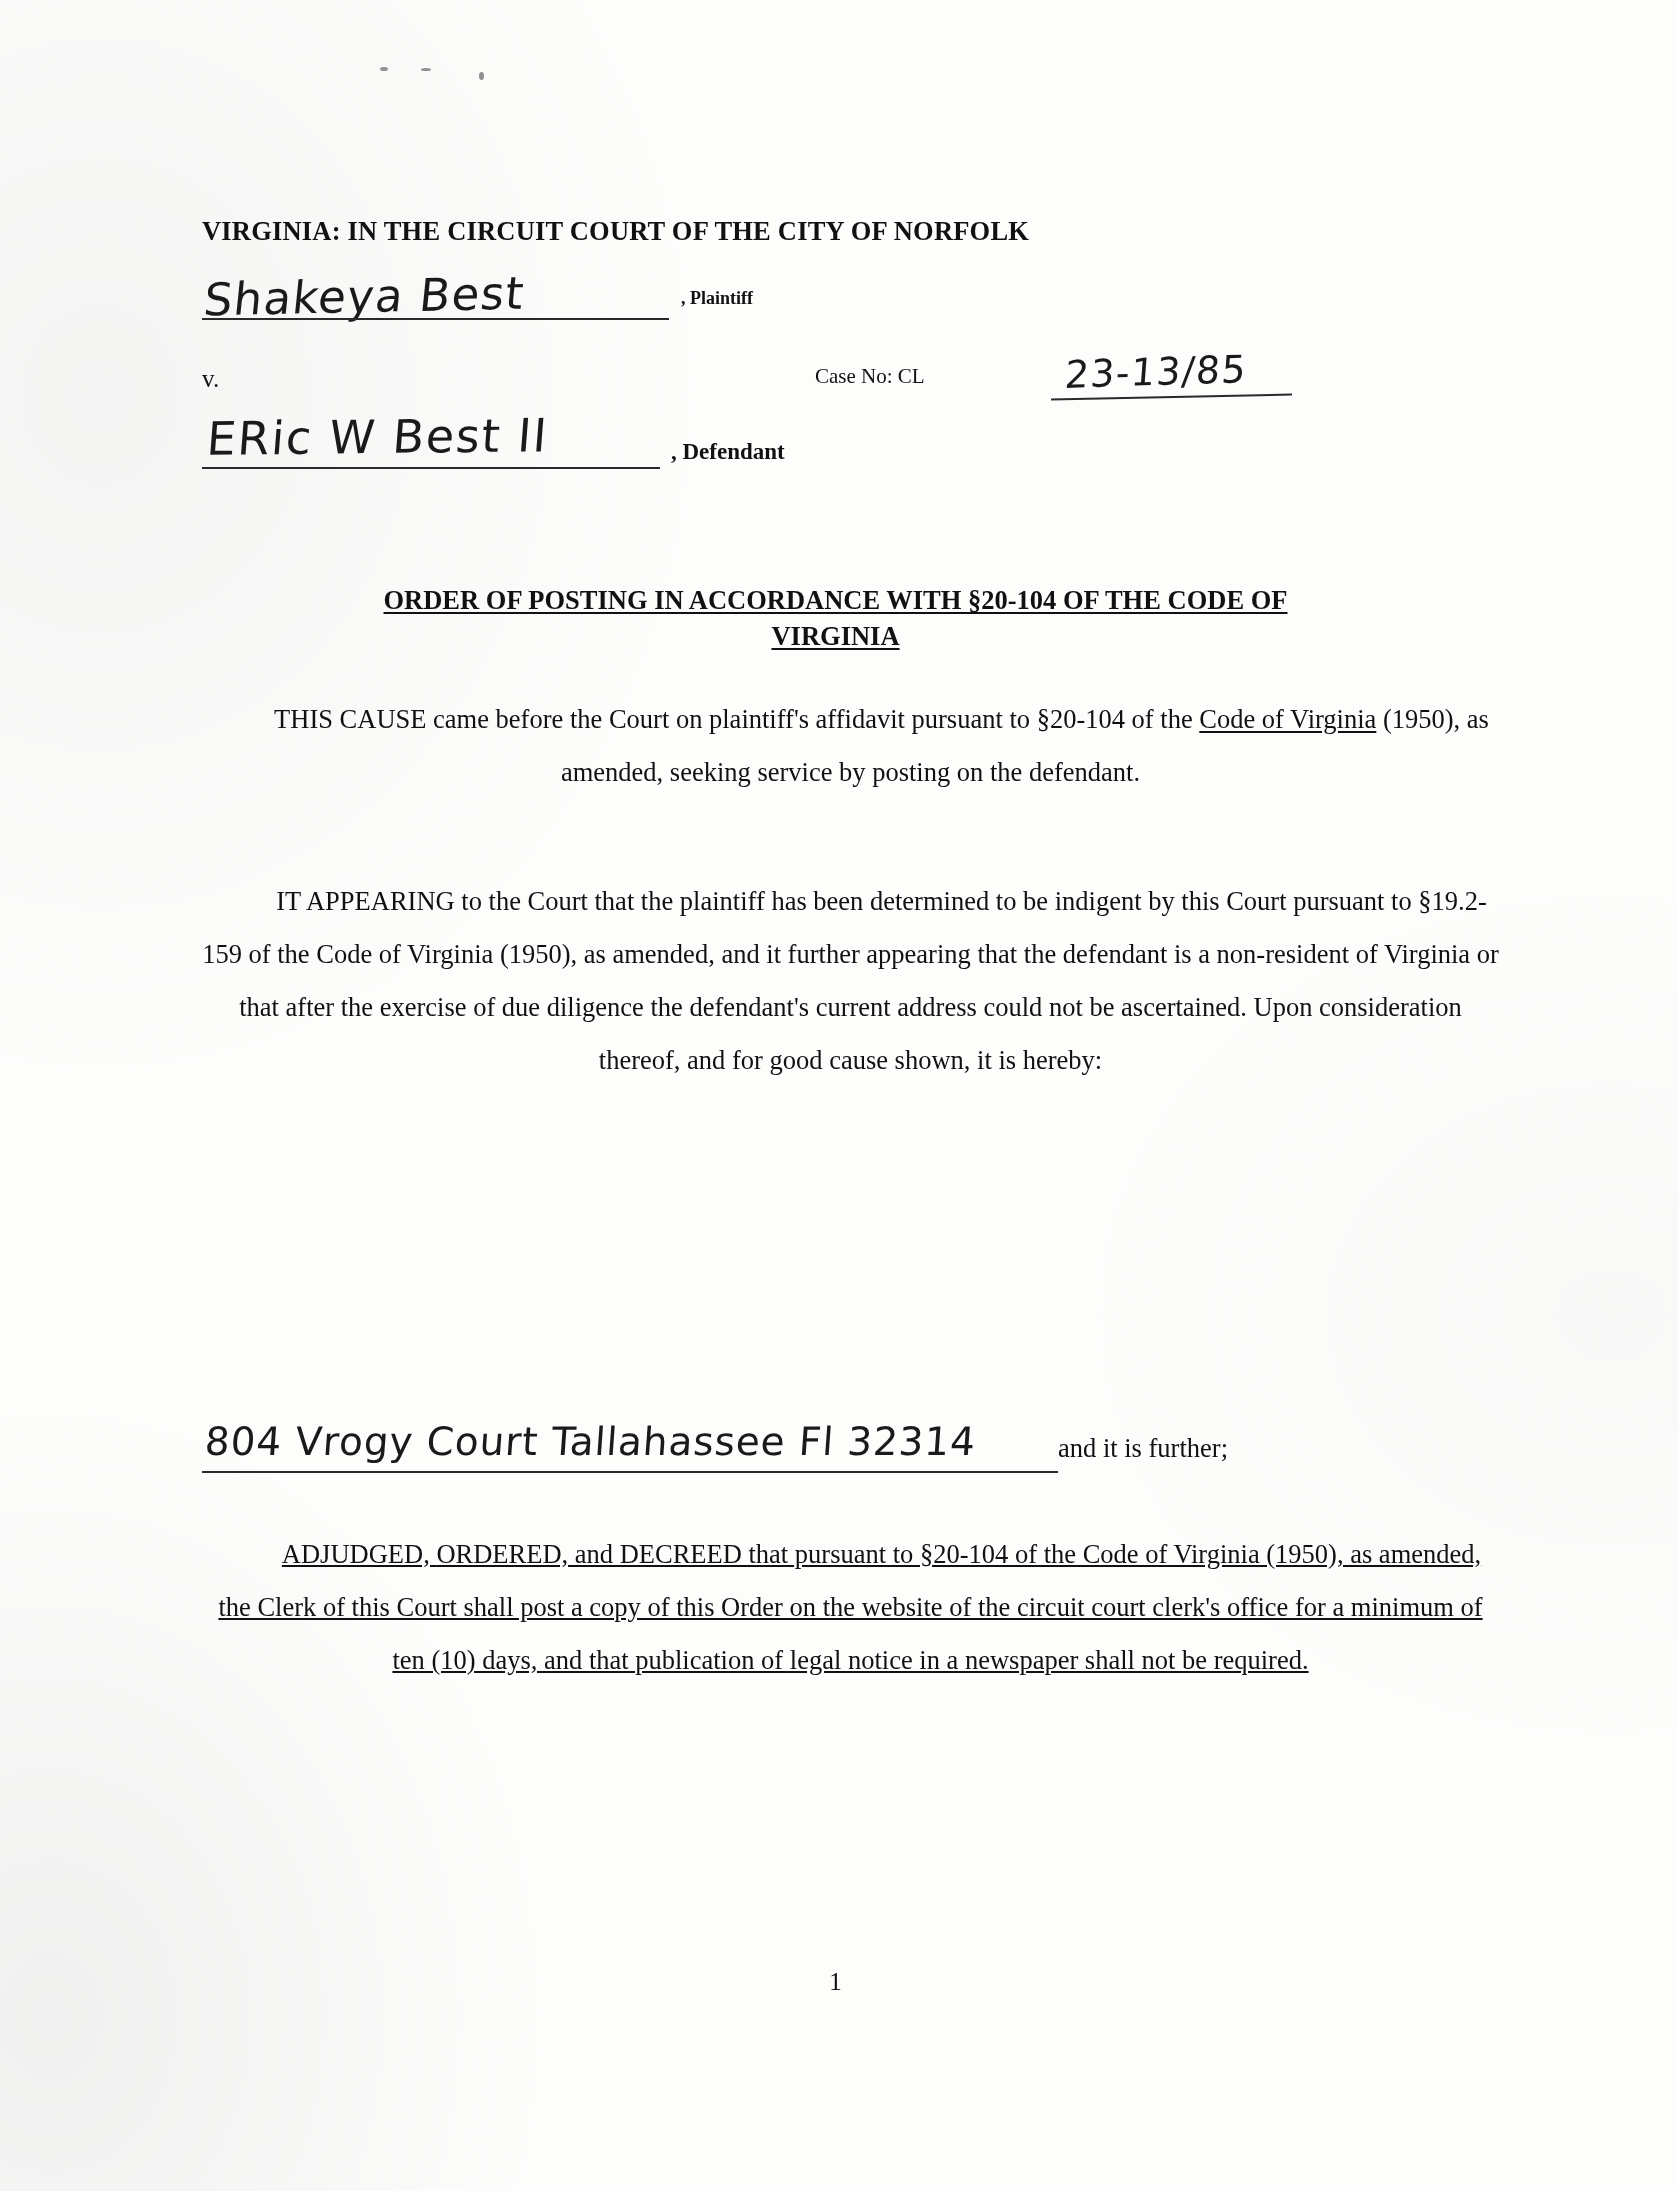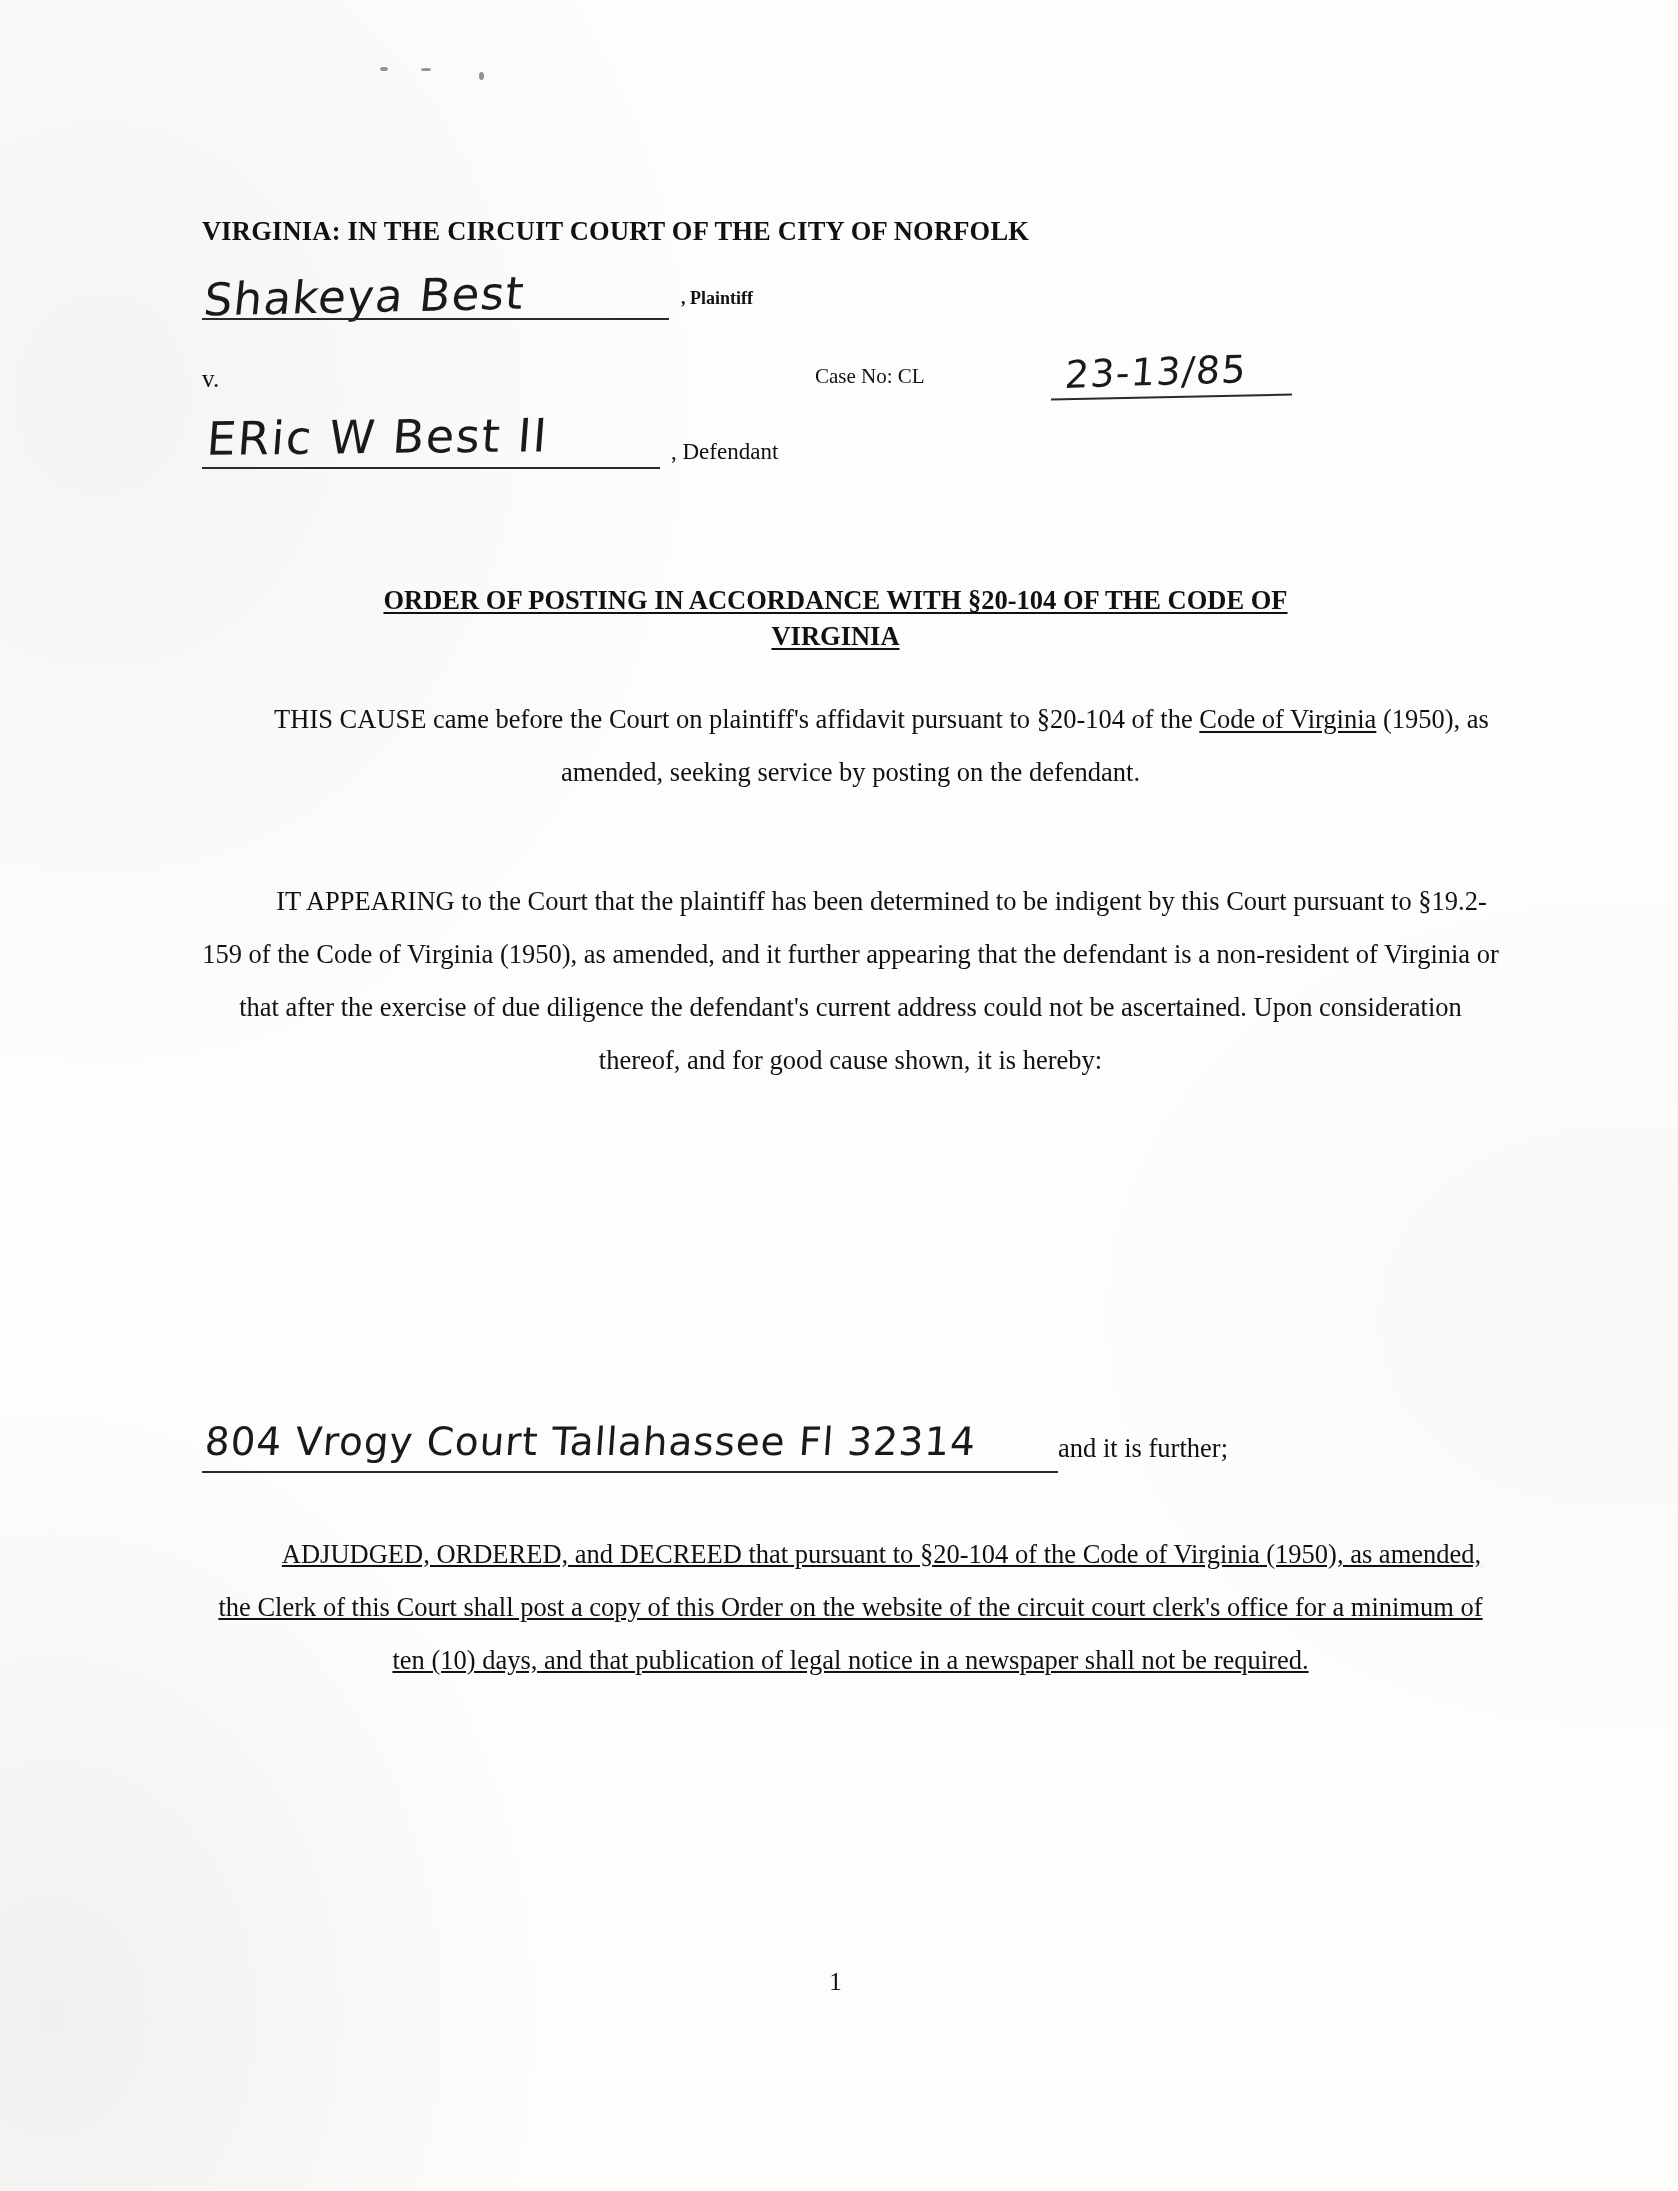--- a/index.html
+++ b/index.html
@@ -143,21 +143,21 @@
     top: 50px;
     width: 458px;
     height: 1.7px;
     background: #2a2a2a;
   }
   .label-defendant {
     position: absolute;
     left: 469px;
     top: 22px;
     font-size: 23px;
-    font-weight: normal;
+    font-weight: bold;
   }
 
   .doc-title {
     position: absolute;
     top: 575px;
     left: 0;
     width: 1267px;
     text-align: center;
     font-size: 26.5px;
     font-weight: bold;

